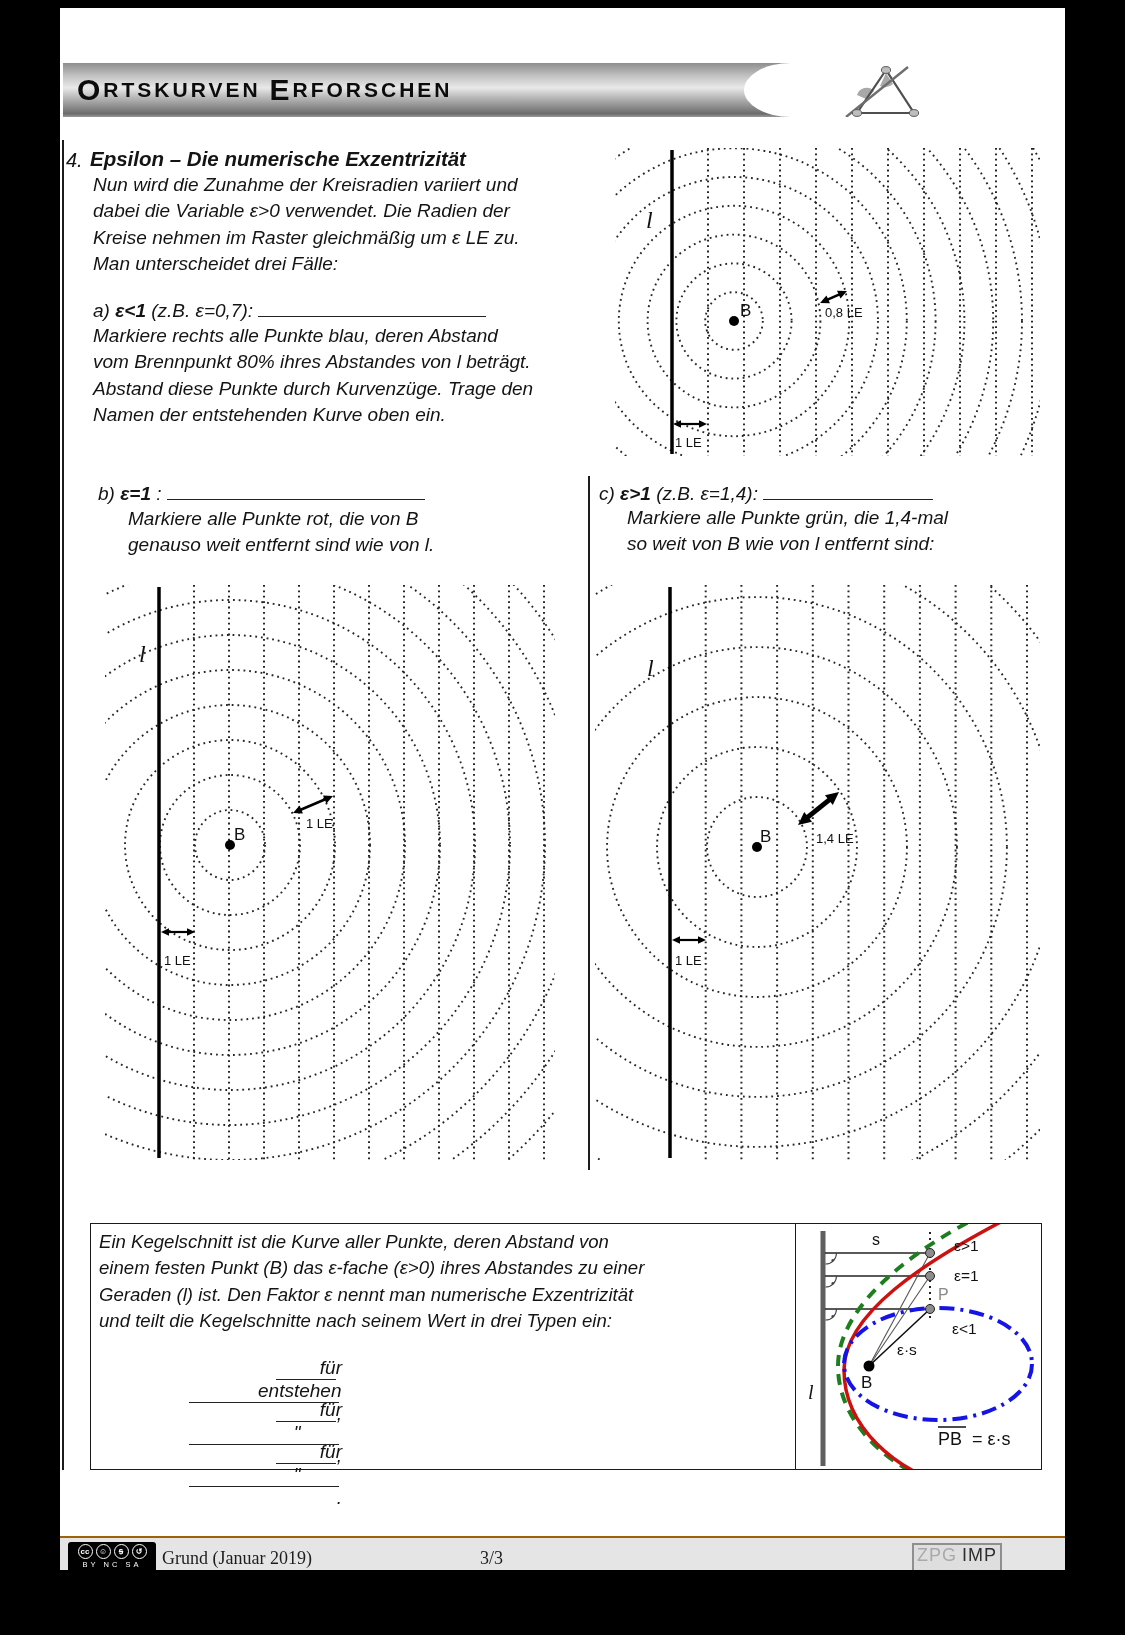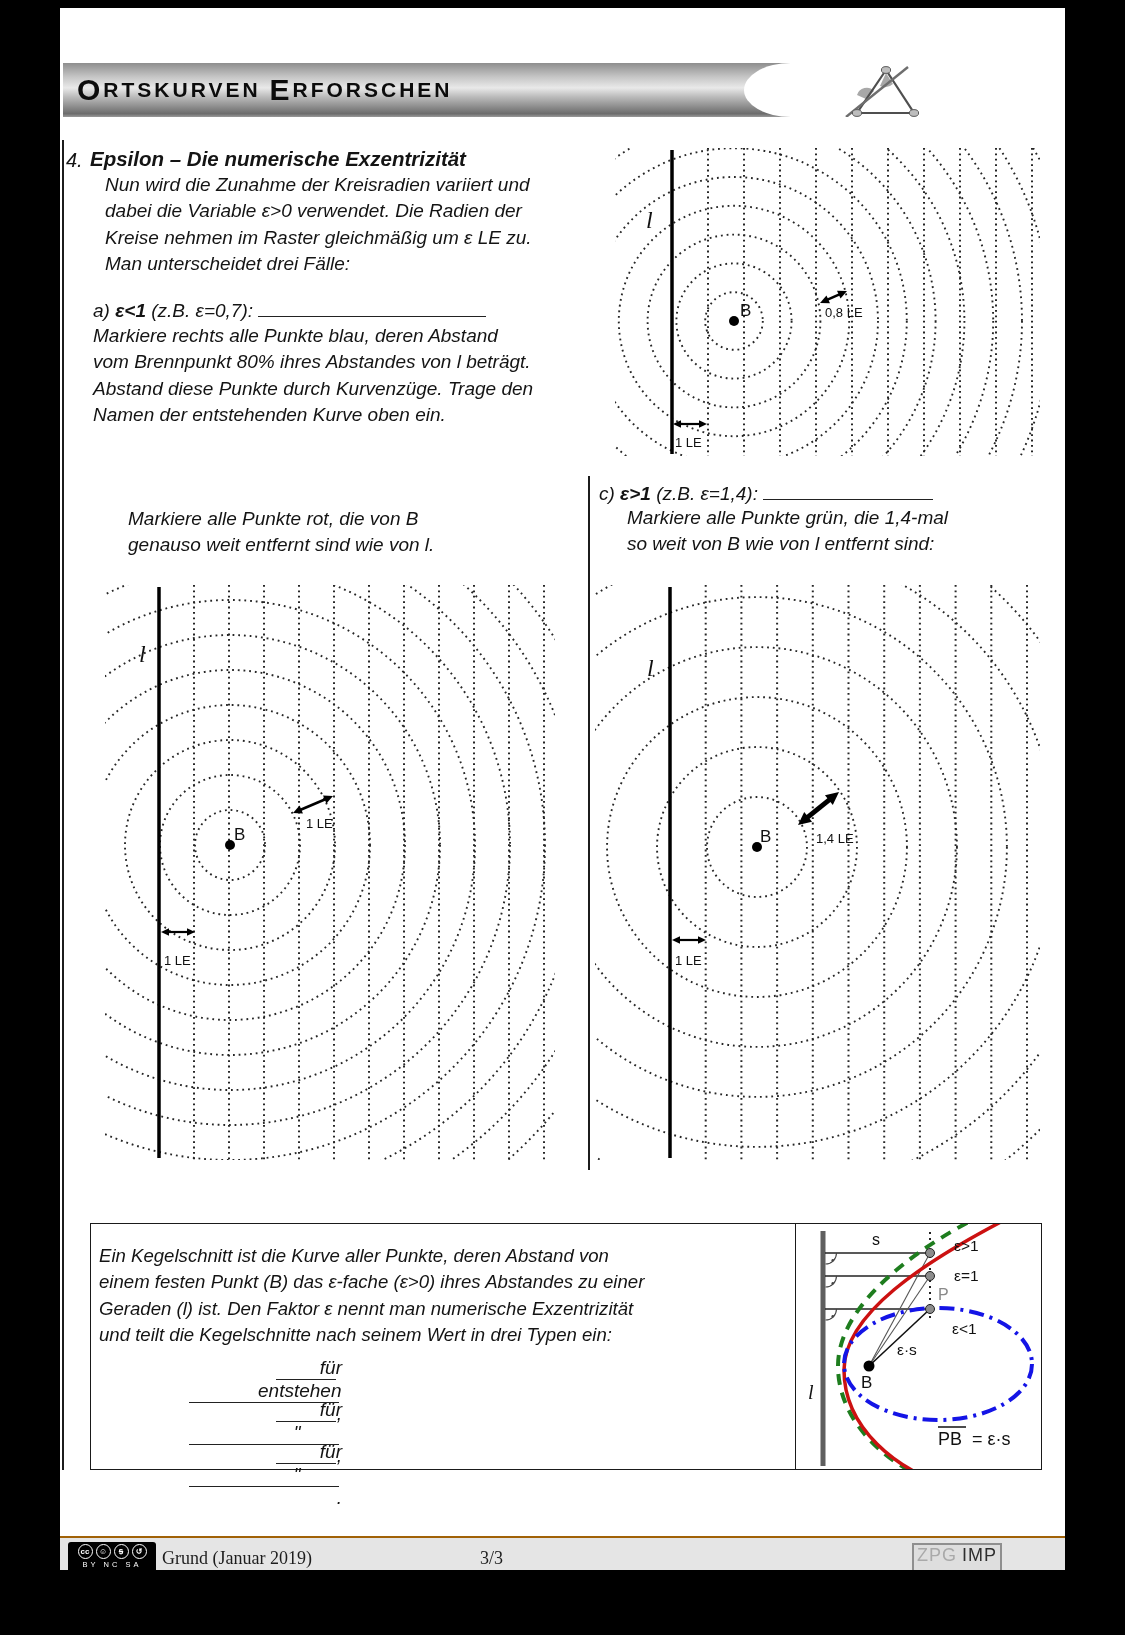--- a/index.html
+++ b/index.html
@@ -21,21 +21,21 @@
   .leftrule{position:absolute;left:2px;top:132px;width:2px;height:1330px;background:#1c1c1c;}
   .bcrule{position:absolute;left:528px;top:468px;width:1.5px;height:694px;background:#1c1c1c;}
 
   .para{position:absolute;font-size:19px;line-height:26.3px;font-style:italic;color:#141414;}
   .bold{font-weight:bold;text-align:right;}
   .bl{display:inline-block;border-bottom:1.6px solid #222;height:1em;vertical-align:baseline;}
 
   
   .defbox{position:absolute;left:30px;top:1215px;width:950px;height:245px;
           border:1.6px solid #1a1a1a;background:#fff;}
-  .defbox-text{position:absolute;left:8px;top:19px;font-size:18.6px;line-height:26.3px;
+  .defbox-text{position:absolute;left:8px;top:5px;font-size:18.6px;line-height:26.3px;
           font-style:italic;color:#141414;}
   .fuerrow{position:absolute;left:98px;height:24px;display:flex;align-items:flex-end;
           font-style:italic;font-size:19px;color:#141414;flex-direction:column;}
   .fuerrow .bl1{width:60px;border-bottom:1.5px solid #222;margin:0 6px;height:20px;}
   .fuerrow .mid{width:78px;margin-right:6px;}
   .fuerrow .mid.center{text-align:center;}
   .fuerrow .bl2{width:150px;border-bottom:1.5px solid #222;margin-right:3px;height:20px;}
   .conic-cell{position:absolute;right:0;top:0;width:245px;height:245px;
           border-left:1.5px solid #1a1a1a;}
 
@@ -97,35 +97,36 @@
     </div>
     <div class="title"><span class="big">O</span><span>RTSKURVEN </span><span class="big">E</span><span>RFORSCHEN</span></div>
   </div>
 
   <div class="leftrule"></div>
   <div class="bcrule"></div>
 
   <div class="para" style="left:6px;top:139px;font-size:20px">4.</div>
   <div class="para bold" style="left:30px;top:138px;font-size:20.5px">Epsilon – Die numerische Exzentrizität</div>
 
-  <div class="para" style="left:45px;top:164px;width:540px">
+  <div class="para" style="left:33px;top:164px;width:540px">
     <div>Nun wird die Zunahme der Kreisradien variiert und</div>
     <div>dabei die Variable ε&gt;0 verwendet. Die Radien der</div>
     <div>Kreise nehmen im Raster gleichmäßig um ε LE zu.</div>
     <div>Man unterscheidet drei Fälle:</div>
   </div>
 
   <div class="para" style="left:33px;top:289px"><span>a)</span> <span class="bold">ε&lt;1</span><span style="white-space:pre"> (z.B. ε=0,7): </span><span class="bl" style="width:228px"></span></div>
   <div class="para" style="left:33px;top:315px;width:545px">
     <div>Markiere rechts alle Punkte blau, deren Abstand</div>
     <div>vom Brennpunkt 80% ihres Abstandes von l beträgt.</div>
     <div>Abstand diese Punkte durch Kurvenzüge. Trage den</div>
     <div>Namen der entstehenden Kurve oben ein.</div>
   </div>
 
+  <div class="para" style="left:38px;top:472px"><span>b)</span> <span class="bold">ε=1</span><span style="white-space:pre"> : </span><span class="bl" style="width:258px"></span></div>
   <div class="para" style="left:68px;top:498px;width:400px">
     <div>Markiere alle Punkte rot, die von B</div>
     <div>genauso weit entfernt sind wie von l.</div>
   </div>
 
   <div class="para" style="left:539px;top:472px"><span>c)</span> <span class="bold">ε&gt;1</span><span style="white-space:pre"> (z.B. ε=1,4): </span><span class="bl" style="width:170px"></span></div>
   <div class="para" style="left:567px;top:497px;width:420px">
     <div>Markiere alle Punkte grün, die 1,4-mal</div>
     <div>so weit von B wie von l entfernt sind:</div>
   </div>

